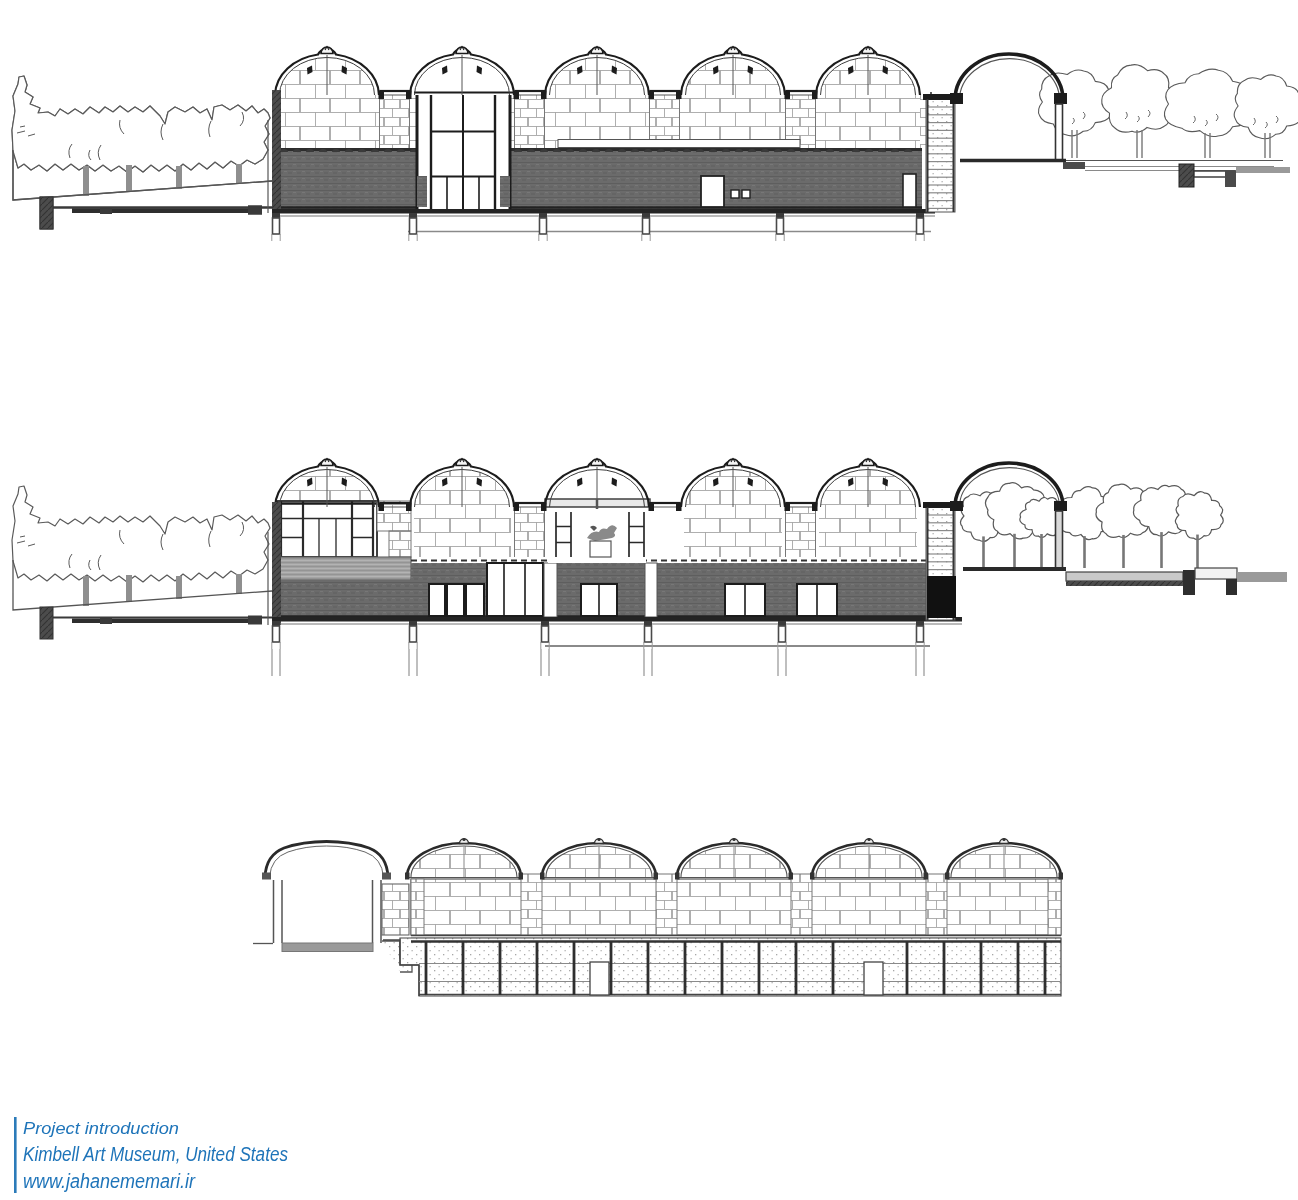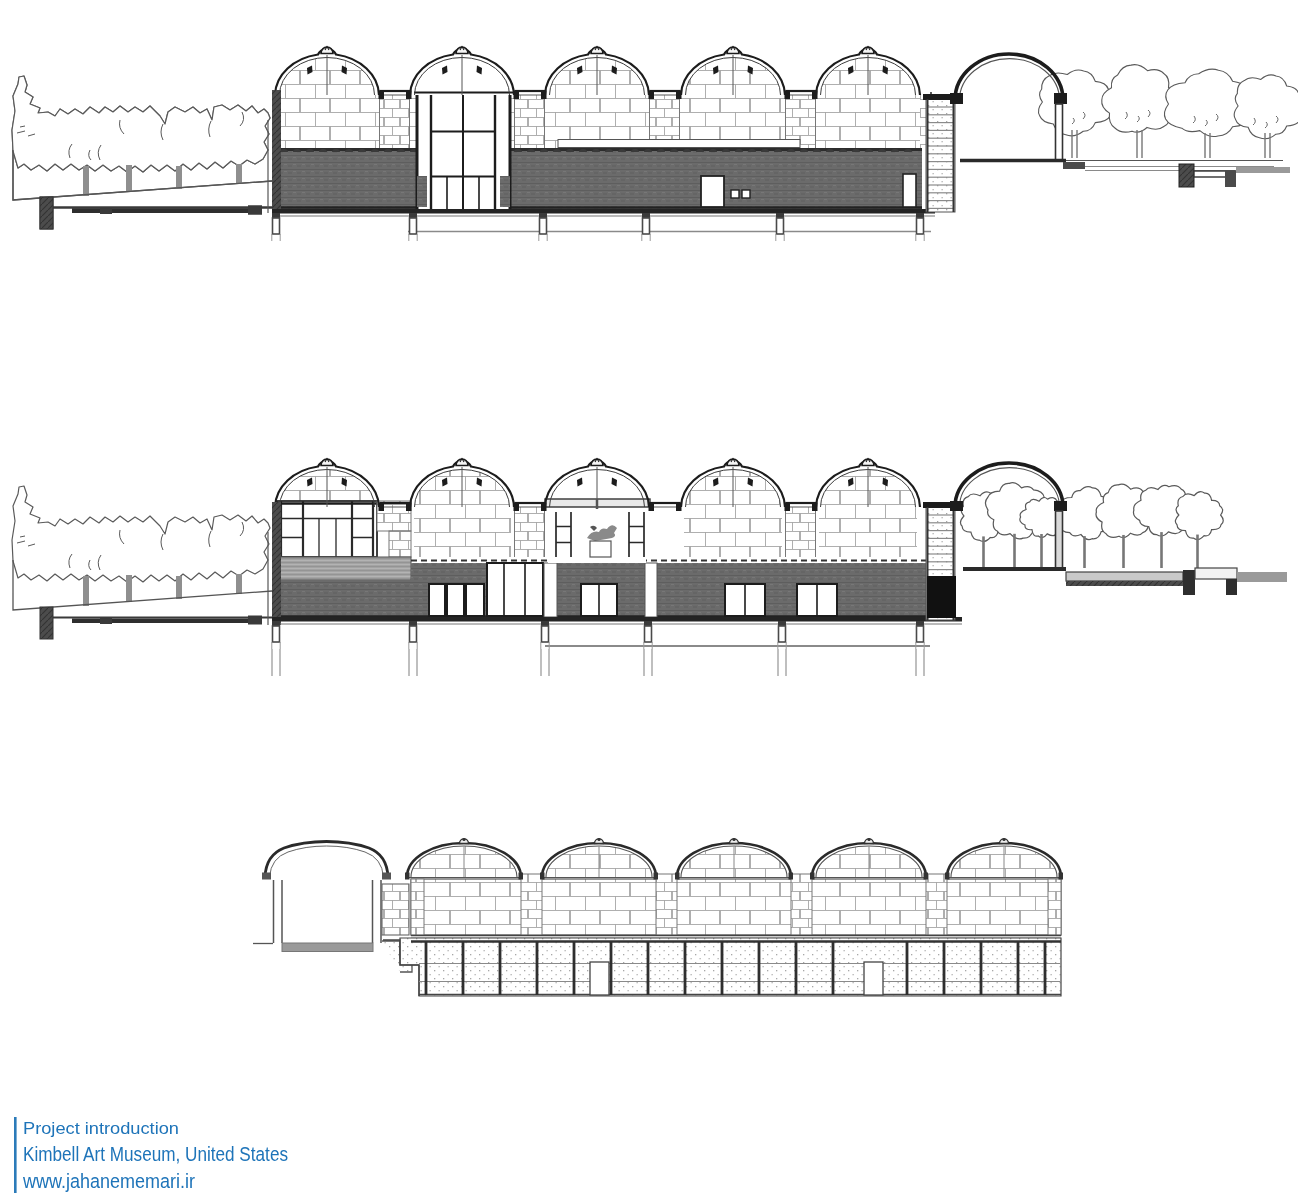--- a/index.html
+++ b/index.html
@@ -1,17 +1,17 @@
 <!DOCTYPE html>
 <html><head>
 <meta charset="utf-8">
 <style>
 html,body{margin:0;padding:0;background:#ffffff;}
 #page{position:relative;width:1298px;height:1200px;background:#fff;overflow:hidden;
-font-family:"Liberation Sans", sans-serif;}
+font-family:"Liberation Sans", sans-serif;font-style:italic;}
 </style>
 </head>
 <body>
 <div id="page">
 <svg width="1298" height="1200" viewBox="0 0 1298 1200">
 <defs>
 <pattern id="stone" width="30" height="28" patternUnits="userSpaceOnUse">
  <rect width="30" height="28" fill="#ffffff"></rect>
  <path d="M0,0.5 H30 M0,14.5 H30 M15.5,0 V14 M0.5,14 V28 M29.5,14 V28" stroke="#a6a6a6" stroke-width="0.9" fill="none"></path>
 </pattern>

